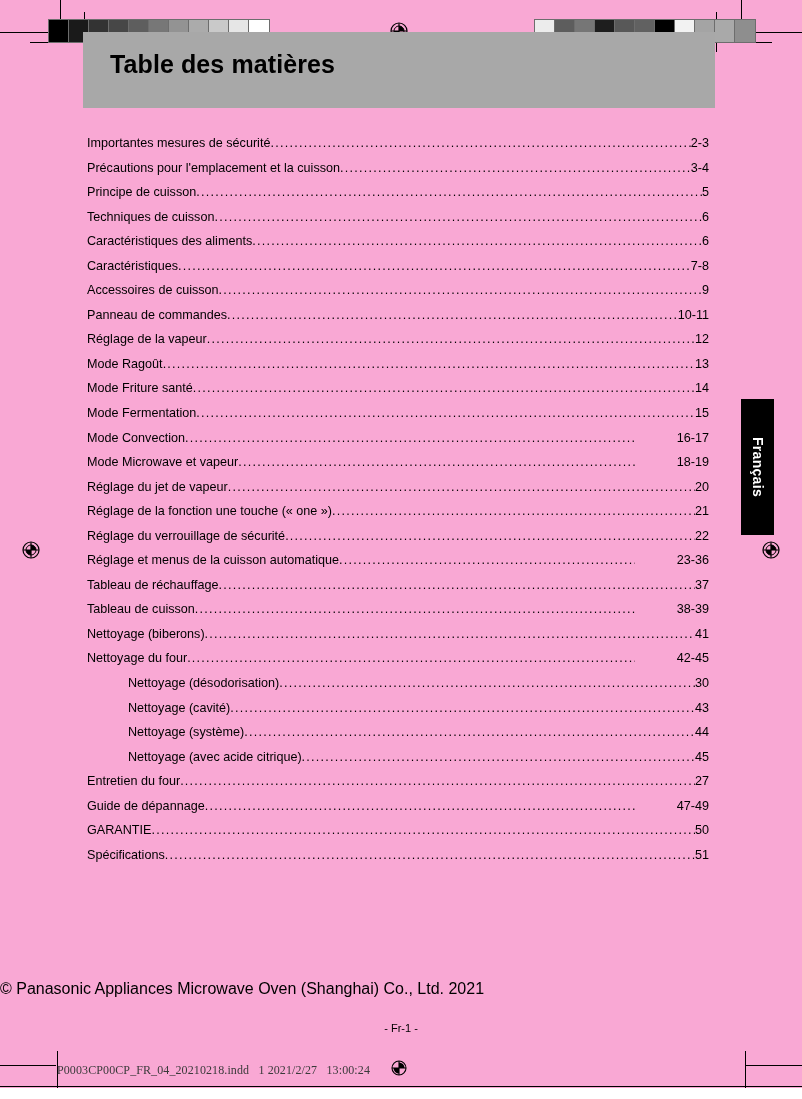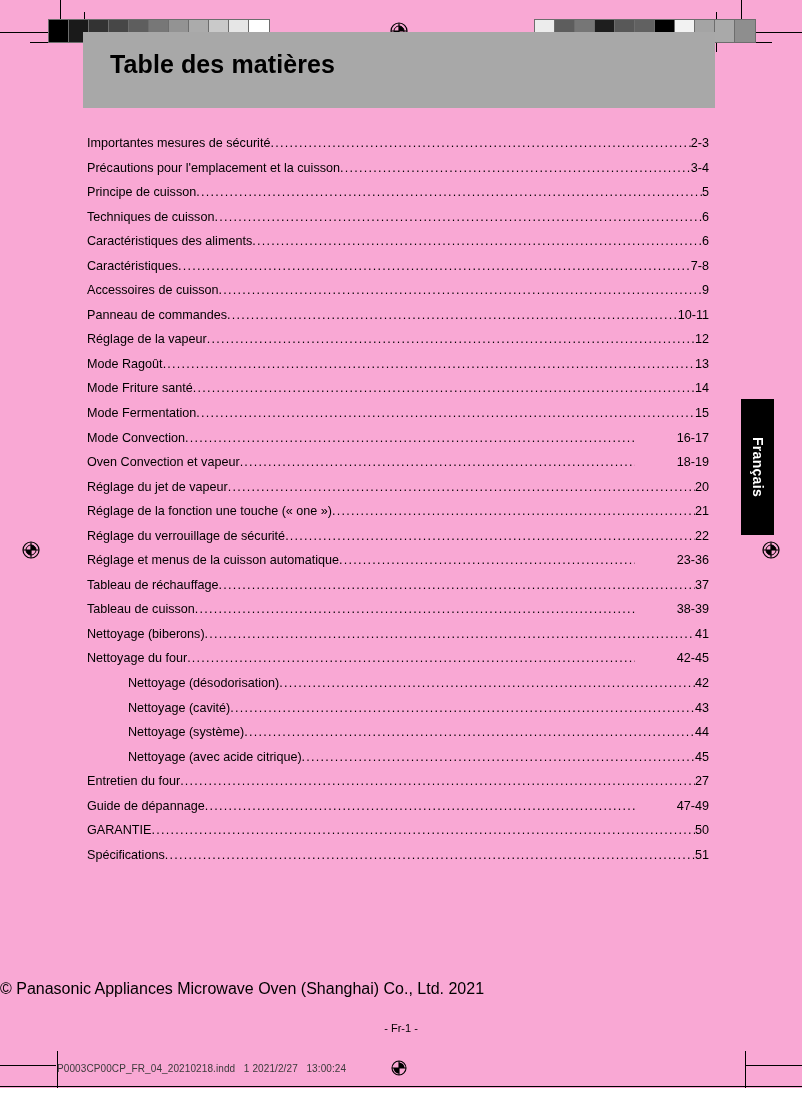--- a/index.html
+++ b/index.html
@@ -155,22 +155,22 @@
     top: 1022px;
     width: 802px;
     text-align: center;
     font-size: 11px;
     color: #000;
   }
   #print-slug {
     position: absolute;
     left: 57px;
     top: 1063px;
-    font-family: Liberation Sans, sans-serif;
-    font-size: 10px;
+    font-family: Liberation Serif, serif;
+    font-size: 12px;
     color: #3a3a3a;
     white-space: pre;
     letter-spacing: 0.1px;
   }
 </style>
 </head>
 <body>
 
 <div id="page">
 
@@ -335,21 +335,21 @@
         <span class="toc-label">Mode Fermentation</span>
         <span class="toc-leader"></span>
         <span class="toc-page">15</span>
       </div>
       <div class="toc-row">
         <span class="toc-label">Mode Convection</span>
         <span class="toc-leader"></span>
         <span class="toc-page gap-before-page">16-17</span>
       </div>
       <div class="toc-row">
-        <span class="toc-label">Oven Convection et vapeur</span>
+        <span class="toc-label">Mode Microwave et vapeur</span>
         <span class="toc-leader"></span>
         <span class="toc-page gap-before-page">18-19</span>
       </div>
       <div class="toc-row">
         <span class="toc-label">Réglage du jet de vapeur</span>
         <span class="toc-leader"></span>
         <span class="toc-page">20</span>
       </div>
       <div class="toc-row">
         <span class="toc-label">Réglage de la fonction une touche (« one »)</span>
@@ -382,21 +382,21 @@
         <span class="toc-page">41</span>
       </div>
       <div class="toc-row">
         <span class="toc-label">Nettoyage du four</span>
         <span class="toc-leader"></span>
         <span class="toc-page gap-before-page">42-45</span>
       </div>
       <div class="toc-row sub">
         <span class="toc-label">Nettoyage (désodorisation)</span>
         <span class="toc-leader"></span>
-        <span class="toc-page">42</span>
+        <span class="toc-page">30</span>
       </div>
       <div class="toc-row sub">
         <span class="toc-label">Nettoyage (cavité)</span>
         <span class="toc-leader"></span>
         <span class="toc-page">43</span>
       </div>
       <div class="toc-row sub">
         <span class="toc-label">Nettoyage (système)</span>
         <span class="toc-leader"></span>
         <span class="toc-page">44</span>

